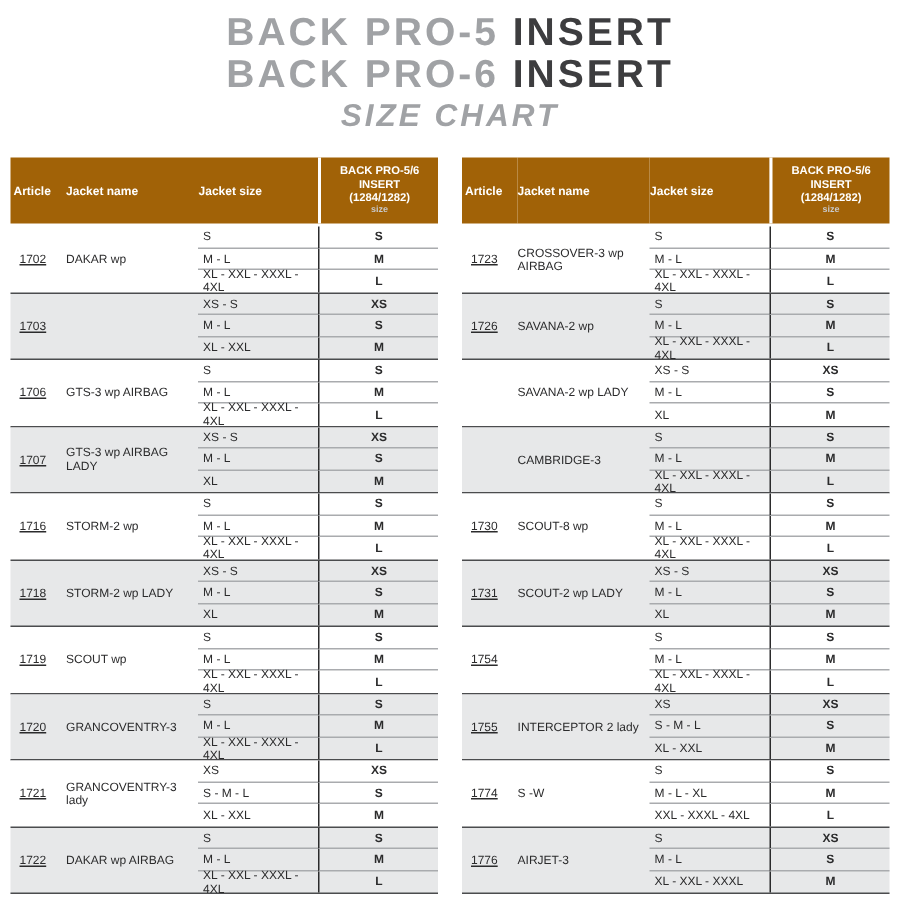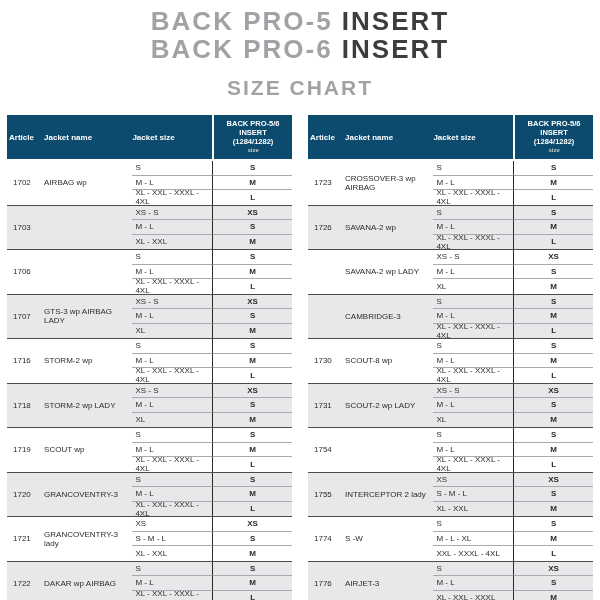--- a/index.html
+++ b/index.html
@@ -5,41 +5,41 @@
   * { margin:0; padding:0; box-sizing:border-box; }
   html,body { width:600px; height:600px; background:#fff;
     font-family:"Liberation Sans","DejaVu Sans",sans-serif; }
   .page { width:600px; height:600px; overflow:hidden; }
 
   
   .title-block { text-align:center; padding-top:7px; }
   .title-line { font-size:26px; font-weight:bold; letter-spacing:2px; line-height:28px; }
   .t-gray { color:#a0a2a5; }
   .t-dark { color:#3d3d3f; }
-  .subtitle { font-size:21px; font-weight:bold; letter-spacing:2px; color:#a0a2a5; margin-top:13px; }
+  .subtitle { font-size:21px; font-weight:bold; letter-spacing:2px; color:#a0a2a5; margin-top:3px;font-style:italic; }
 
   
   .tables { display:flex; gap:16px; padding:0 7px; margin-top:15px; }
   .size-table { flex:1; min-width:0; }
 
   .thead { display:grid; grid-template-columns:13% 31% 28% 28%; height:44px; }
-  .th { background:#0c4a6e; color:#fff; font-size:8px; font-weight:bold;
+  .th { background:#a16207; color:#fff; font-size:8px; font-weight:bold;
         display:flex; align-items:center; }
   .th.article-h { padding-left:2px; }
   .th.insert-h { border-left:2px solid #fff; flex-direction:column;
         justify-content:center; text-align:center; font-size:7.5px; line-height:9px; }
   .insert-h .small { font-size:6px; color:#c9cacc; }
 
   .tbody { margin-top:2px; }
   .group { display:grid; grid-template-columns:13% 31% 28% 28%;
         grid-auto-rows:14.5px; border-bottom:1px solid #4b4c4e;
         font-size:8px; color:#2b2b2c; background:#fff; }
   .group.shaded { background:#e7e8e9; }
   .cell { display:flex; align-items:center; }
-  .cell.article { grid-column:1; grid-row:1/4; padding-left:6px; }
+  .cell.article { grid-column:1; grid-row:1/4; padding-left:6px;text-decoration:underline; }
   .cell.name    { grid-column:2; grid-row:1/4; padding-right:4px; line-height:9px; }
   .cell.size    { grid-column:3; padding-left:3px; }
   .cell.insert  { grid-column:4; justify-content:center; font-weight:bold;
                   border-left:1px solid #2b2b2c; }
   .r1 { grid-row:1; } .r2 { grid-row:2; } .r3 { grid-row:3; }
   .size.r1, .size.r2, .insert.r1, .insert.r2 { border-bottom:1px solid #a9abae; }
 </style>
 </head>
 <body>
 
@@ -67,41 +67,42 @@
         <div class="th insert-h">
           <span>BACK PRO-5/6</span>
           <span>INSERT</span>
           <span>(1284/1282)</span>
           <span class="small">size</span>
         </div>
       </div>
       <div class="tbody">
   <div class="group">
     <div class="cell article">1702</div>
-    <div class="cell name">AIRBAG wp</div>
+    <div class="cell name">DAKAR wp</div>
     <div class="cell size r1">S</div>
     <div class="cell insert r1">S</div>
     <div class="cell size r2">M - L</div>
     <div class="cell insert r2">M</div>
     <div class="cell size r3">XL - XXL - XXXL - 4XL</div>
     <div class="cell insert r3">L</div>
   </div>
 
   <div class="group shaded">
     <div class="cell article">1703</div>
     <div class="cell size r1">XS - S</div>
     <div class="cell insert r1">XS</div>
     <div class="cell size r2">M - L</div>
     <div class="cell insert r2">S</div>
     <div class="cell size r3">XL - XXL</div>
     <div class="cell insert r3">M</div>
   </div>
 
   <div class="group">
     <div class="cell article">1706</div>
+    <div class="cell name">GTS-3 wp AIRBAG</div>
     <div class="cell size r1">S</div>
     <div class="cell insert r1">S</div>
     <div class="cell size r2">M - L</div>
     <div class="cell insert r2">M</div>
     <div class="cell size r3">XL - XXL - XXXL - 4XL</div>
     <div class="cell insert r3">L</div>
   </div>
 
   <div class="group shaded">
     <div class="cell article">1707</div>

